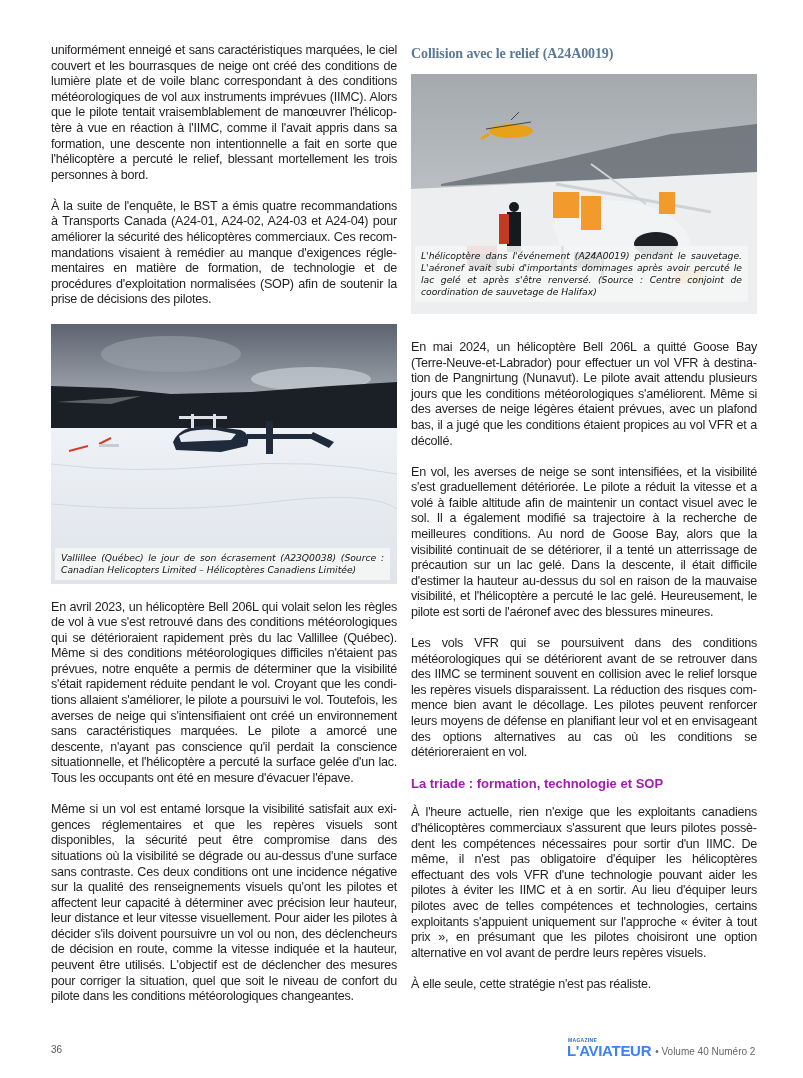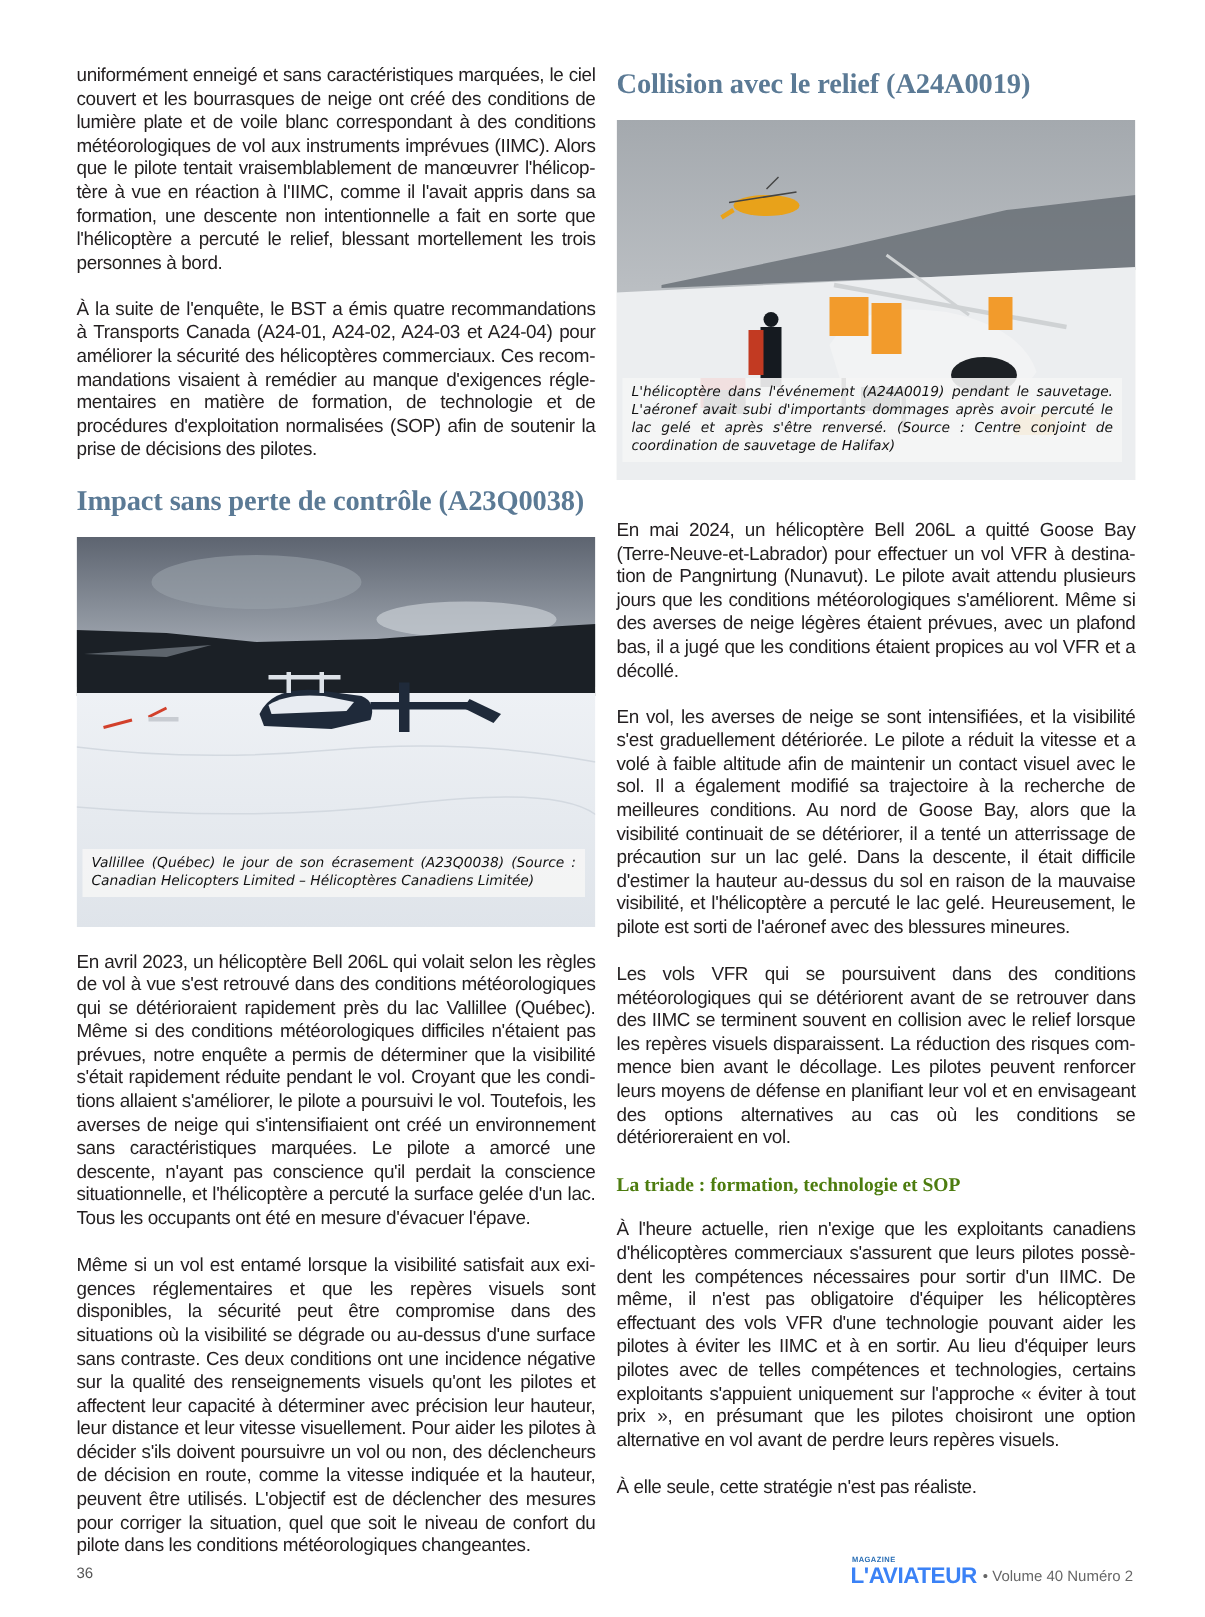--- a/index.html
+++ b/index.html
@@ -10,32 +10,32 @@
   .col { position: absolute; top: 44px; width: 346px; }
   .col-left { left: 51px; }
   .col-right { left: 411px; }
   p {
     margin: 0 0 15.5px 0; font-size: 11.2px; line-height: 15.6px; text-align: justify;
     hyphens: manual; letter-spacing: -0.25px; font-family: Liberation Sans, sans-serif;
     font-size: 12.6px;
   }
   h2.sub {
     font-family: "Liberation Serif", "DejaVu Serif", serif; font-weight: bold; color: #5b7a95;
-    font-size: 19px; margin: 0 0 12px 0; letter-spacing: -0.1px;
+    font-size: 14px; margin: 0 0 12px 0; letter-spacing: -0.1px;
   }
   h3.plain {
-    font-family: Liberation Serif, serif; font-weight: bold; color: #4d7c0f;
+    font-family: Liberation Sans, sans-serif; font-weight: bold; color: #a21caf;
     font-size: 13px; margin: 0 0 14px 0;
   }
   .photo { position: relative; width: 346px; overflow: hidden; margin-bottom: 16px; }
   .photo-a { height: 260px; }
   .photo-b { height: 240px; margin-top: 2px; }
   .photo svg { display: block; width: 100%; height: 100%; }
   .caption {
-    position: absolute; left: 4px; right: 7px; bottom: 20px; background: rgba(245,245,245,0.9);
+    position: absolute; left: 4px; right: 7px; bottom: 4px; background: rgba(245,245,245,0.9);
     font-family: "DejaVu Sans", "Liberation Sans", sans-serif; font-style: italic; font-size: 9.2px;
     line-height: 12px; padding: 4px 6px 4px 6px; color: #111; text-align: justify;
   }
   .caption-b { left: 4px; right: 9px; bottom: 12px; }
   .footer-page {
     position: absolute; left: 51px; top: 1044px; font-family: "Liberation Sans", "DejaVu Sans", sans-serif;
     font-size: 10px; color: #555;
   }
   .footer-brand { position: absolute; left: 567px; top: 1038px; display: flex; align-items: flex-end; }
   .brand-logo { position: relative; font-family: "Liberation Sans", "DejaVu Sans", sans-serif; }
@@ -43,21 +43,20 @@
   .brand-big { display: block; font-size: 15px; font-weight: bold; color: #3b82f6; letter-spacing: -0.3px; line-height: 15px; padding-top: 5px; }
   .brand-rest { font-family: "Liberation Sans", "DejaVu Sans", sans-serif; font-size: 10px; color: #666; margin-left: 4px; padding-bottom: 1px; }
   .first-p { margin-top: -1px; }
 </style>
 </head>
 <body>
 
 <div class="col col-left">
   <p class="first-p">uniformément enneigé et sans caractéristiques marquées, le ciel couvert et les bourrasques de neige ont créé des conditions de lu­mière plate et de voile blanc correspondant à des conditions météorologiques de vol aux instruments imprévues (IIMC). Alors que le pilote tentait vraisemblablement de manœuvrer l'hélicop­tère à vue en réaction à l'IIMC, comme il l'avait appris dans sa for­mation, une descente non intentionnelle a fait en sorte que l'hélicoptère a percuté le relief, blessant mortellement les trois personnes à bord.</p>
   <p>À la suite de l'enquête, le BST a émis quatre recommandations à Transports Canada (A24-01, A24-02, A24-03 et A24-04) pour améliorer la sécurité des hélicoptères commerciaux. Ces recom­mandations visaient à remédier au manque d'exigences régle­mentaires en matière de formation, de technologie et de procédures d'exploitation normalisées (SOP) afin de soutenir la prise de décisions des pilotes.</p>
-  <h2 class="sub">Impact sans perte de contrôle (A23Q0038)</h2>
 
   <div class="photo photo-a">
     <svg viewBox="0 0 346 260" preserveAspectRatio="none">
       <defs>
         <linearGradient id="skyA" x1="0" y1="0" x2="0" y2="1">
           <stop offset="0" stop-color="#5d6470"></stop>
           <stop offset="0.5" stop-color="#8a919b"></stop>
           <stop offset="1" stop-color="#b8bec6"></stop>
         </linearGradient>
         <linearGradient id="snowA" x1="0" y1="0" x2="0" y2="1">

